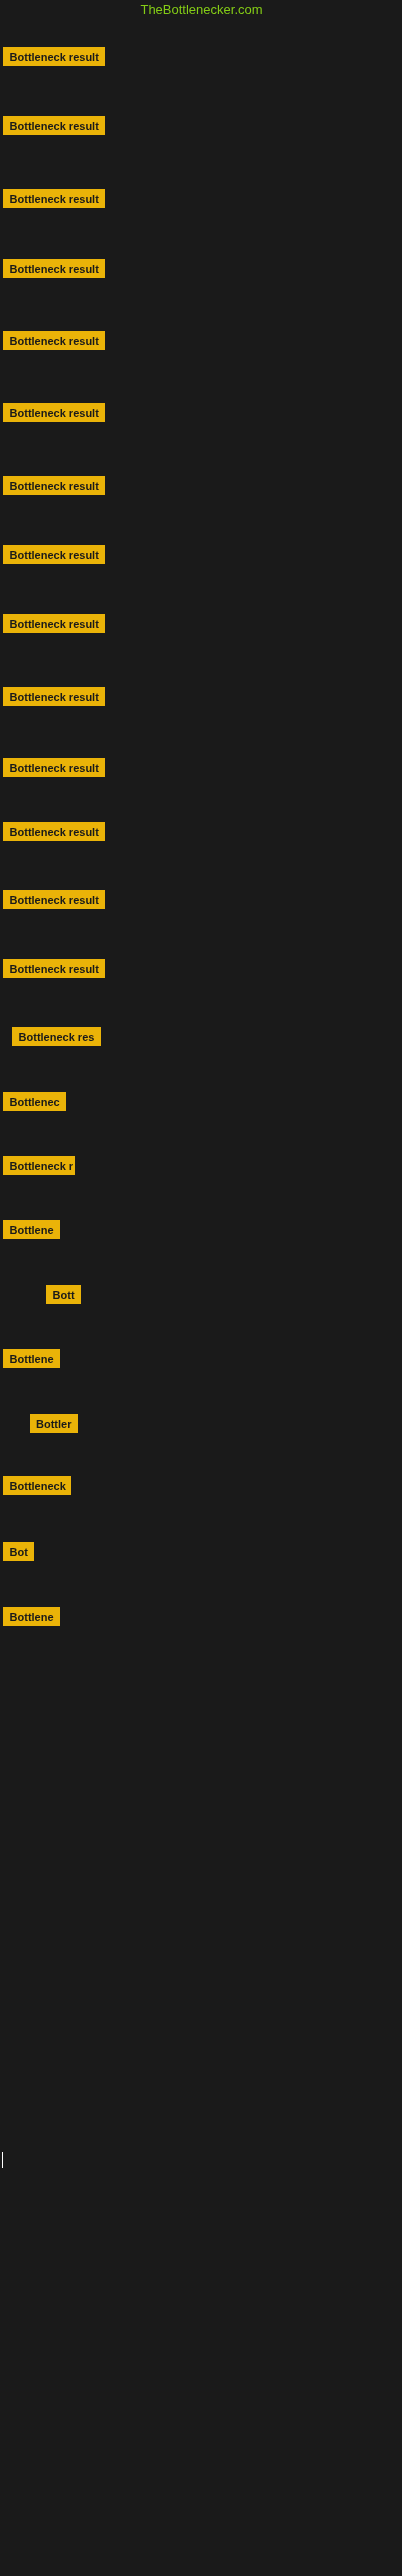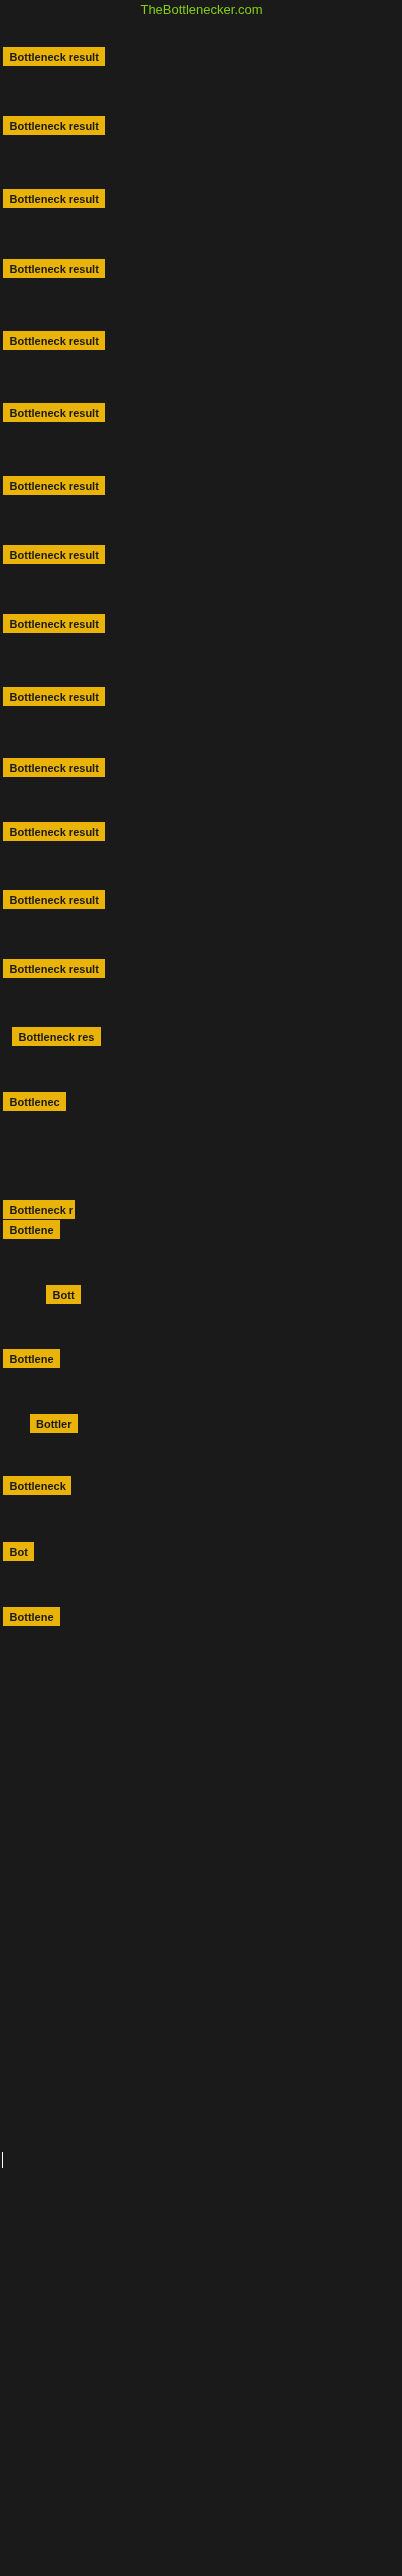--- a/index.html
+++ b/index.html
@@ -60,21 +60,21 @@
     <div style="position: absolute; top: 451px; left: 0px; padding: 3.2px 1.6px;"><span class="bottleneck-item" style="max-width: 105px;">Bottleneck result</span></div>
     <div style="position: absolute; top: 520px; left: 0px; padding: 3.2px 1.6px;"><span class="bottleneck-item" style="max-width: 105px;">Bottleneck result</span></div>
     <div style="position: absolute; top: 589px; left: 0px; padding: 3.2px 1.6px;"><span class="bottleneck-item" style="max-width: 105px;">Bottleneck result</span></div>
     <div style="position: absolute; top: 662px; left: 0px; padding: 3.2px 1.6px;"><span class="bottleneck-item" style="max-width: 105px;">Bottleneck result</span></div>
     <div style="position: absolute; top: 733px; left: 0px; padding: 3.2px 1.6px;"><span class="bottleneck-item" style="max-width: 105px;">Bottleneck result</span></div>
     <div style="position: absolute; top: 797px; left: 0px; padding: 3.2px 1.6px;"><span class="bottleneck-item" style="max-width: 105px;">Bottleneck result</span></div>
     <div style="position: absolute; top: 865px; left: 0px; padding: 3.2px 1.6px;"><span class="bottleneck-item" style="max-width: 105px;">Bottleneck result</span></div>
     <div style="position: absolute; top: 934px; left: 0px; padding: 3.2px 1.6px;"><span class="bottleneck-item" style="max-width: 105px;">Bottleneck result</span></div>
     <div style="position: absolute; top: 1002px; left: 9px; padding: 3.2px 1.6px;"><span class="bottleneck-item" style="max-width: 89px;">Bottleneck res</span></div>
     <div style="position: absolute; top: 1067px; left: 0px; padding: 3.2px 1.6px;"><span class="bottleneck-item" style="max-width: 64px;">Bottlenec</span></div>
-    <div style="position: absolute; top: 1175px; left: 0px; padding: 3.2px 1.6px;"><span class="bottleneck-item" style="max-width: 72px;">Bottleneck r</span></div>
+    <div style="position: absolute; top: 1131px; left: 0px; padding: 3.2px 1.6px;"><span class="bottleneck-item" style="max-width: 72px;">Bottleneck r</span></div>
     <div style="position: absolute; top: 1195px; left: 0px; padding: 3.2px 1.6px;"><span class="bottleneck-item" style="max-width: 60px;">Bottlene</span></div>
     <div style="position: absolute; top: 1260px; left: 0px; padding: 3.2px 1.6px; margin-left: 43px;"><span class="bottleneck-item" style="max-width: 36px;">Bott</span></div>
     <div style="position: absolute; top: 1324px; left: 0px; padding: 3.2px 1.6px;"><span class="bottleneck-item" style="max-width: 60px;">Bottlene</span></div>
     <div style="position: absolute; top: 1389px; left: 0px; padding: 3.2px 1.6px;"><span class="bottleneck-item" style="max-width: 52px; margin-left: 28px;">Bottler</span></div>
     <div style="position: absolute; top: 1451px; left: 0px; padding: 3.2px 1.6px;"><span class="bottleneck-item" style="max-width: 68px;">Bottleneck</span></div>
     <div style="position: absolute; top: 1517px; left: 0px; padding: 3.2px 1.6px; text-align: center;"><span class="bottleneck-item" style="max-width: 31px;">Bot</span></div>
     <div style="position: absolute; top: 1582px; left: 0px; padding: 3.2px 1.6px;"><span class="bottleneck-item" style="max-width: 60px;">Bottlene</span></div>
     <div class="cursor-line" style="top: 2133px;"></div>
   </div>
 

